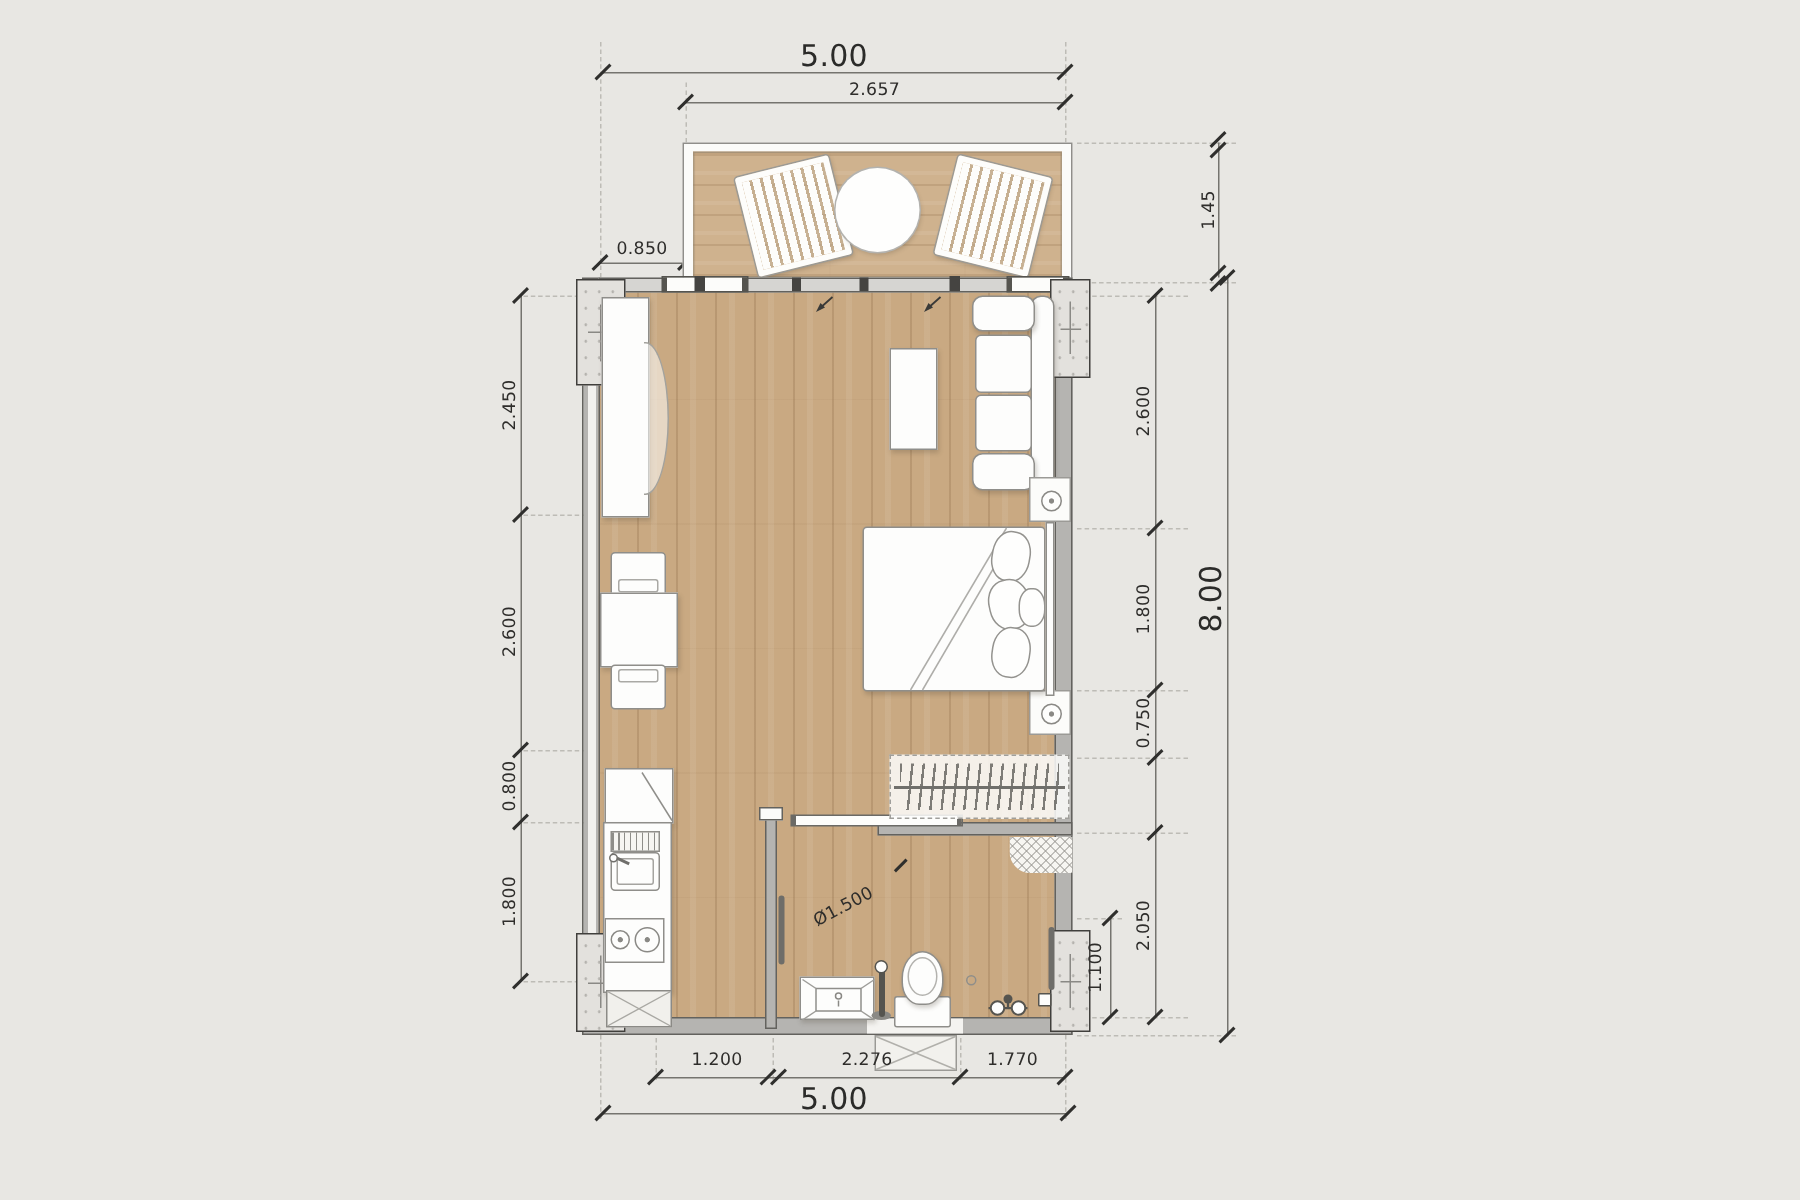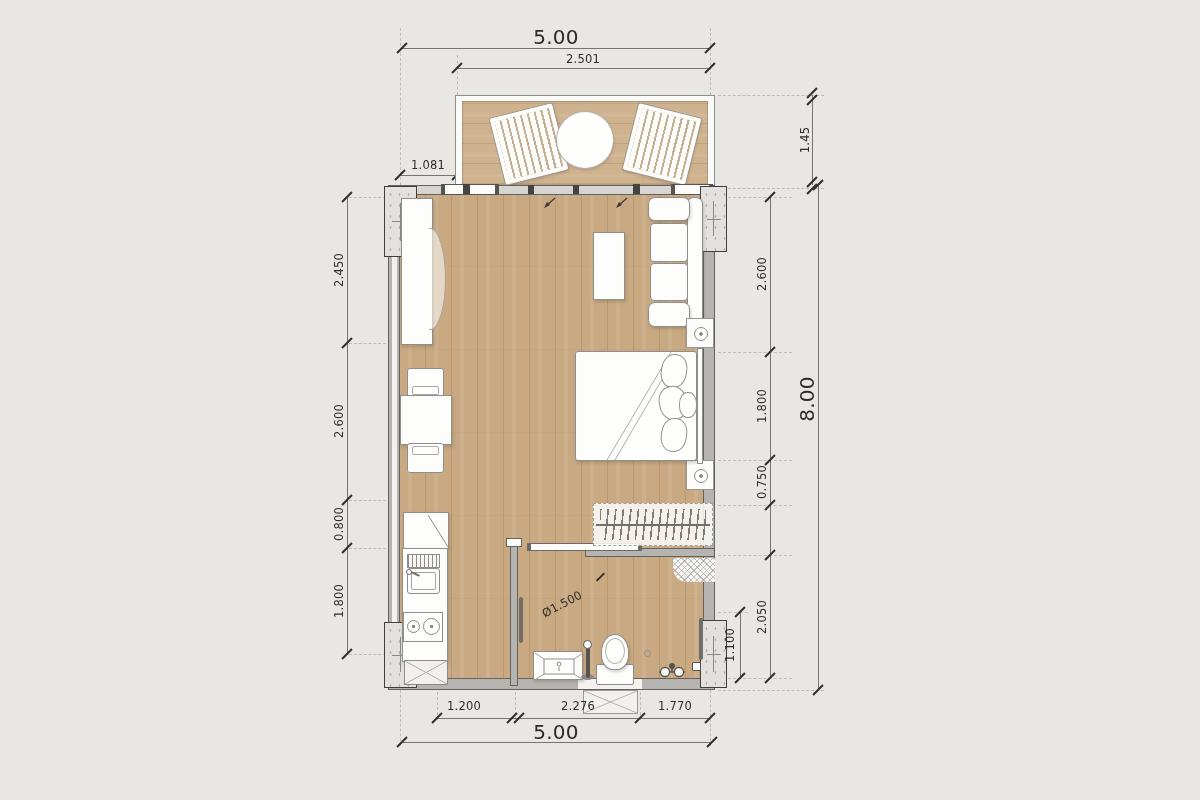--- a/index.html
+++ b/index.html
@@ -262,32 +262,32 @@
   <div class="tick" style="left:595px;top:576px;width:11px"></div>
 
   <div class="xbox" style="left:583px;top:690px;width:55px;height:24px;background:#f2f1ed;border-color:#9a9995">
     <svg viewBox="0 0 55 24" preserveAspectRatio="none">
         <line x1="0" y1="0" x2="55" y2="24" stroke="#b1b0ab" stroke-width="1"></line>
         <line x1="55" y1="0" x2="0" y2="24" stroke="#b1b0ab" stroke-width="1"></line>
       </svg>
   </div>
 
   <div class="lab lab-big" style="left:511px;top:25px">5.00</div>
-  <div class="lab" style="left:553px;top:52px">2.501</div>
-  <div class="lab" style="left:398px;top:158px">1.081</div>
+  <div class="lab" style="left:553px;top:52px">2.657</div>
+  <div class="lab" style="left:398px;top:158px">0.850</div>
   <div class="lab rot" style="left:775px;top:133px">1.45</div>
   <div class="lab rot" style="left:309px;top:263px">2.450</div>
   <div class="lab rot" style="left:309px;top:414px">2.600</div>
   <div class="lab rot" style="left:309px;top:517px">0.800</div>
   <div class="lab rot" style="left:309px;top:594px">1.800</div>
   <div class="lab rot" style="left:732px;top:267px">2.600</div>
   <div class="lab rot" style="left:732px;top:399px">1.800</div>
   <div class="lab rot" style="left:732px;top:475px">0.750</div>
   <div class="lab rot" style="left:732px;top:610px">2.050</div>
   <div class="lab rot" style="left:700px;top:638px">1.100</div>
   <div class="lab lab-big rot" style="left:762px;top:387px">8.00</div>
-  <div class="lab" style="left:434px;top:699px">1.200</div>
+  <div class="lab" style="left:448px;top:699px">1.200</div>
   <div class="lab" style="left:548px;top:699px">2.276</div>
   <div class="lab" style="left:645px;top:699px">1.770</div>
   <div class="lab lab-big" style="left:511px;top:720px">5.00</div>
   <div class="lab" style="left:520px;top:597px;width:84px;transform:rotate(-28deg)">Ø1.500</div>
 
 </div>
 
 </body></html>

